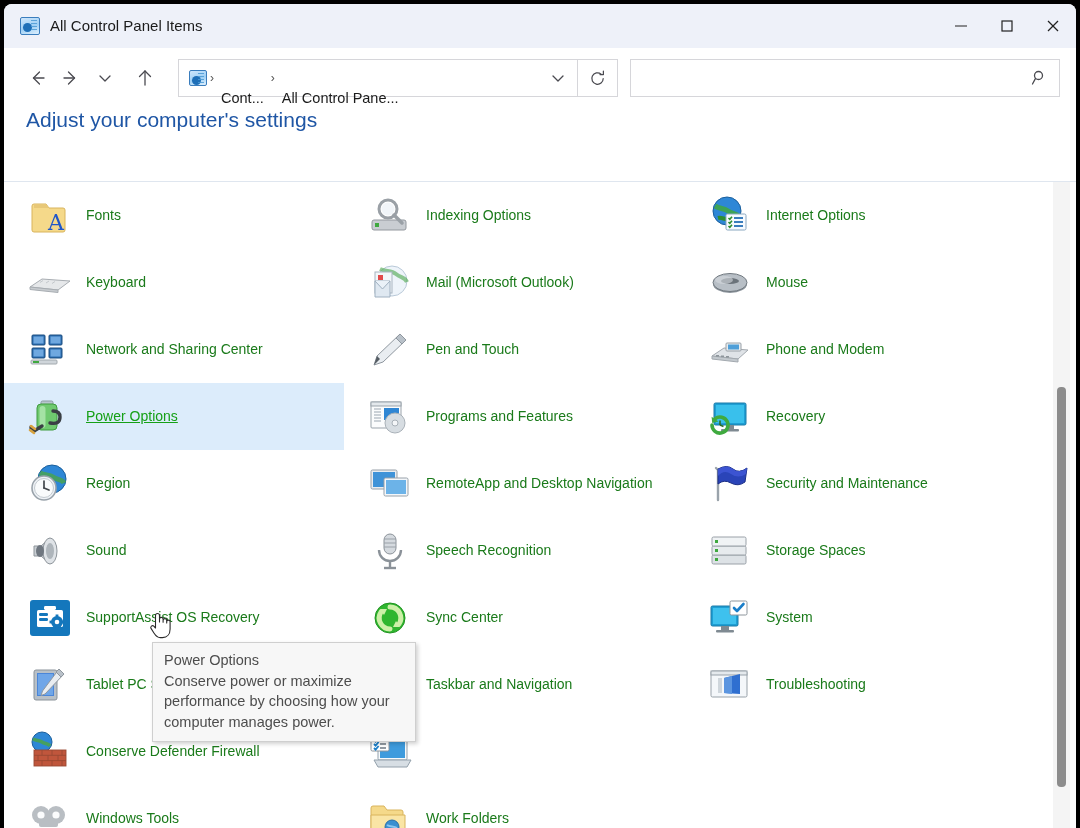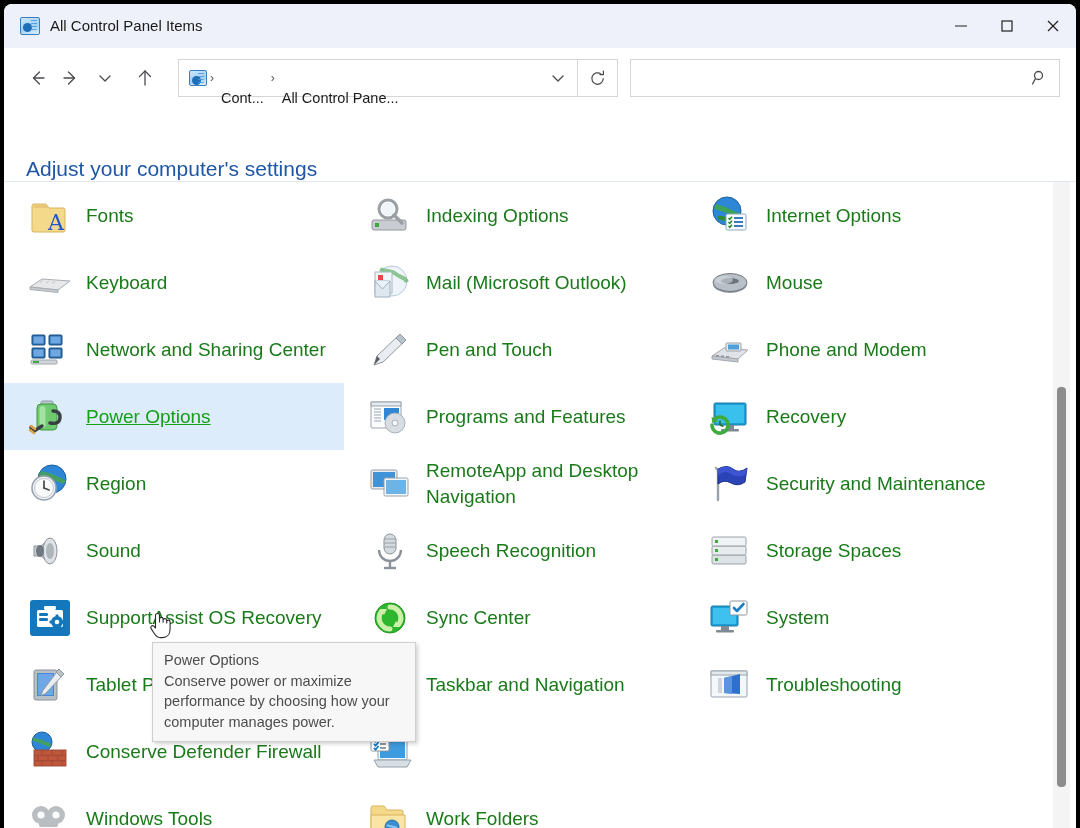--- a/index.html
+++ b/index.html
@@ -139,21 +139,21 @@
     background: transparent;
     color: #1b1b1b;
   }
   #search-icon { color: #4a4a50; display: flex; }
 
   
   #header-band {
     position: relative;
     height: 74px;
     background: #ffffff;
-    display: flex; align-items: flex-end;
+    display: flex; align-items: flex-start;
     padding: 0 22px;
     border-bottom: 1px solid #dfe6ef;
   }
   #page-title {
     font-size: 21px;
     color: #1f56a5;
     font-family: "Liberation Sans", sans-serif;
   }
   #viewby-wrap {
     position: absolute;
@@ -199,21 +199,21 @@
   }
   .cp-item.selected { background: #dcecfb; }
   .cp-icon {
     width: 48px; height: 48px;
     flex: none;
     position: relative;
     margin-right: 12px;
   }
   .cp-icon svg { display: block; width: 48px; height: 48px; }
   .cp-label {
-    font-size: 19px;
+    font-size: 14px;
     color: #1a7a1a;
     line-height: 1.35;
     max-width: 255px;
   }
   .cp-item.selected .cp-label {
     color: #16a016;
     text-decoration: underline;
   }
 
   

